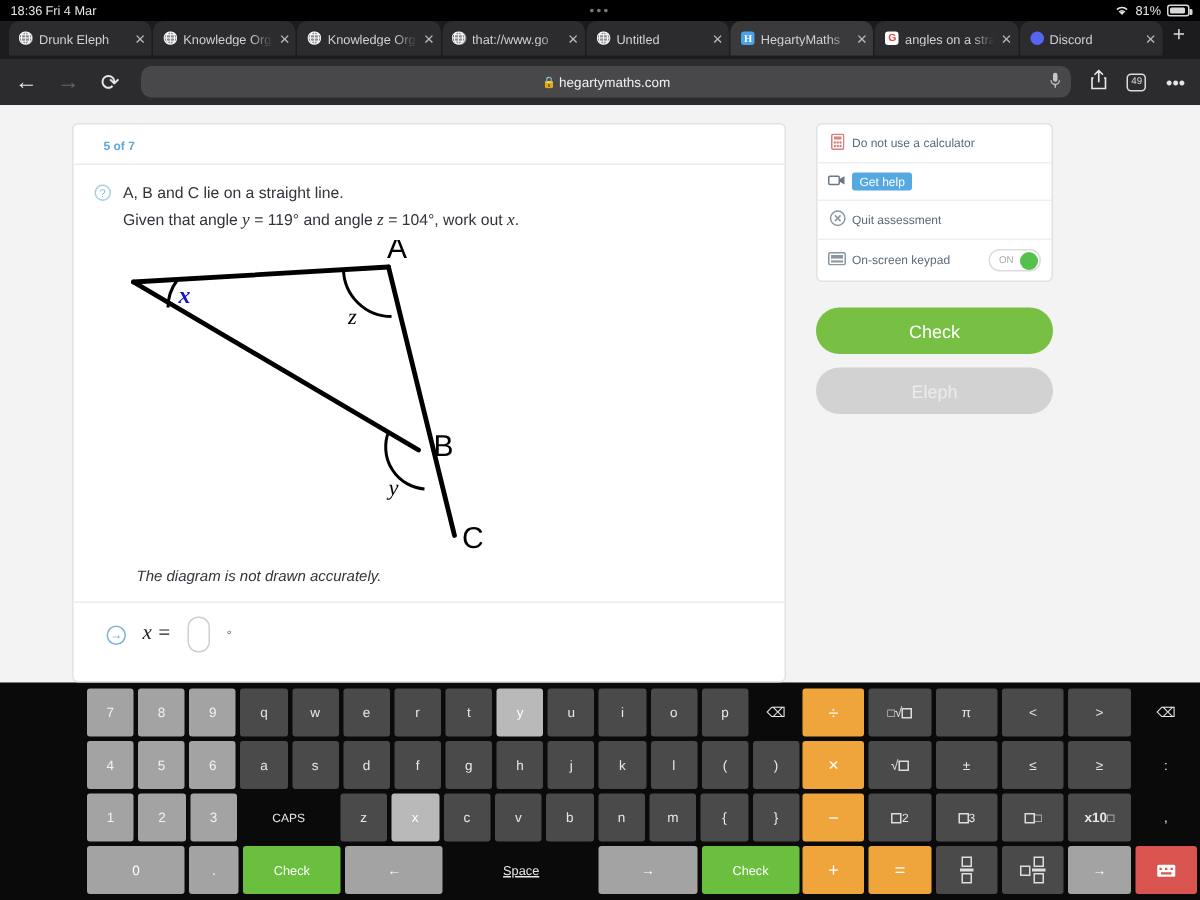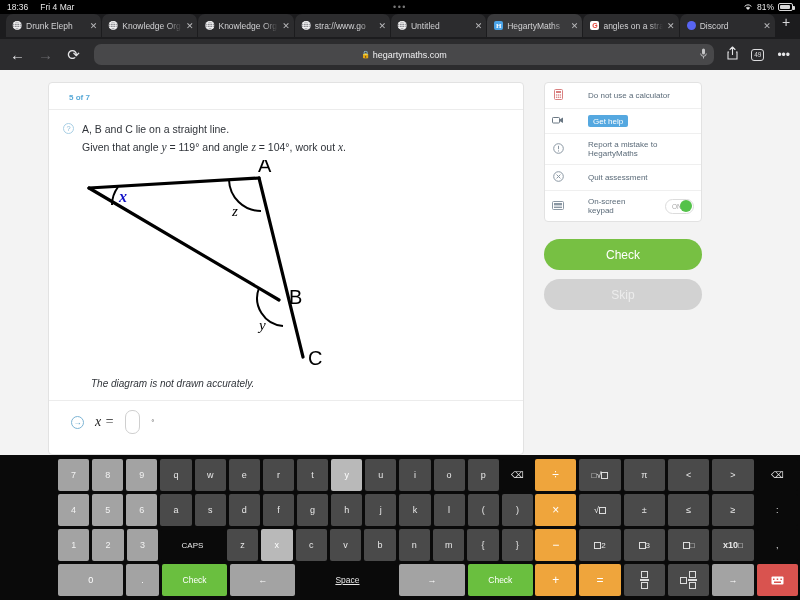--- a/index.html
+++ b/index.html
@@ -10,21 +10,21 @@
     font-family: "Liberation Sans", sans-serif;
   }
 
   
   .statusbar {
     height: 14px; width: 100%;
     background: #000; color: #e8e8e8;
     display: flex; align-items: center;
     font-size: 8.5px; position: relative;
   }
-  .sb-left { display:flex; align-items:center; gap:12px; padding-left:7px; }
+  .sb-left { display:flex; align-items:center; gap:2px; padding-left:7px; }
   .sb-dots {
     position:absolute; left:50%; transform:translateX(-50%);
     letter-spacing:1.5px; font-size:9px; color:#777; line-height:6px;
   }
   .sb-right {
     margin-left:auto; display:flex; align-items:center;
     gap:4px; padding-right:7px;
   }
   .batt {
     width:15px; height:7.5px; border:1px solid #d8d8d8;
@@ -121,21 +121,21 @@
   .eq { font-family:"Liberation Serif",serif; font-style:italic; font-size:14px; color:#222; }
   .ansbox {
     width:15px;height:24px;border:1px solid #cfcfcf;border-radius:7px;background:#fff;
   }
   .deg { font-size:8px; color:#555; }
 
   
   .side { margin-left:20px; width:158px; }
   .optcard { background:#fff; border:1px solid #e2e2e2; border-radius:4px; overflow:hidden; }
   .opt {
-    display:flex; align-items:center; gap:24px;
+    display:flex; align-items:center; gap:4px;
     padding:6px 7px; border-bottom:1px solid #efefef;
     font-size:8px; color:#5a6a78; min-height:22px;
   }
   .opt:last-child{ border-bottom:none; }
   .opt .oi { width:12px; text-align:center; flex:0 0 auto; font-size:9px; color:#8a97a3; }
   .gethelp { background:#55a8e0; color:#fff; border-radius:2px; padding:1.5px 5px; font-size:8px; }
   .toggle {
     margin-left:auto; width:35px;height:15px;border-radius:9px;
     background:#fff; border:1px solid #dcdcdc;
     display:flex;align-items:center; padding:1px; position:relative;
@@ -210,21 +210,21 @@
     <span class="tlabel">Knowledge Org</span>
     <span class="tclose">✕</span>
   </div>
   <div class="tab">
     <span class="favicon fv-globe"></span>
     <span class="tlabel">Knowledge Org</span>
     <span class="tclose">✕</span>
   </div>
   <div class="tab">
     <span class="favicon fv-globe"></span>
-    <span class="tlabel">stra://www.go</span>
+    <span class="tlabel">that://www.go</span>
     <span class="tclose">✕</span>
   </div>
   <div class="tab">
     <span class="favicon fv-globe"></span>
     <span class="tlabel">Untitled</span>
     <span class="tclose">✕</span>
   </div>
   <div class="tab active">
     <span class="favicon fv-h">H</span>
     <span class="tlabel">HegartyMaths</span>
@@ -342,30 +342,20 @@
             <rect x="0.5" y="1.5" width="7" height="5.5" rx="0.8" stroke="#6b7884" fill="none"></rect>
             <path d="M8 3.2 L11 1.5 L11 7 L8 5.3 Z" fill="#6b7884"></path>
           </svg>
         </span>
         <span class="gethelp">Get help</span>
       </div>
       <div class="opt">
         <span class="oi">
           <svg width="11" height="11" viewBox="0 0 11 11">
             <circle cx="5.5" cy="5.5" r="4.8" stroke="#8a97a3" fill="none"></circle>
-            <line x1="5.5" y1="2.8" x2="5.5" y2="6.2" stroke="#8a97a3" stroke-width="1"></line>
-            <circle cx="5.5" cy="7.9" r="0.6" fill="#8a97a3"></circle>
-          </svg>
-        </span>
-        <span>Report a mistake to HegartyMaths</span>
-      </div>
-      <div class="opt">
-        <span class="oi">
-          <svg width="11" height="11" viewBox="0 0 11 11">
-            <circle cx="5.5" cy="5.5" r="4.8" stroke="#8a97a3" fill="none"></circle>
             <line x1="3.6" y1="3.6" x2="7.4" y2="7.4" stroke="#8a97a3" stroke-width="1"></line>
             <line x1="7.4" y1="3.6" x2="3.6" y2="7.4" stroke="#8a97a3" stroke-width="1"></line>
           </svg>
         </span>
         <span>Quit assessment</span>
       </div>
       <div class="opt">
         <span class="oi">
           <svg width="12" height="9" viewBox="0 0 12 9">
             <rect x="0.5" y="0.5" width="11" height="8" rx="1" stroke="#8a97a3" fill="none"></rect>
@@ -375,21 +365,21 @@
         </span>
         <span>On-screen keypad</span>
         <span class="toggle">
           <span>ON</span>
           <span class="knob"></span>
         </span>
       </div>
     </div>
 
     <div class="bigbtn btn-check">Check</div>
-    <div class="bigbtn btn-skip">Skip</div>
+    <div class="bigbtn btn-skip">Eleph</div>
   </div>
 </div>
 
 <div class="kb">
   <div class="kbleft" id="kb-left">
       <div class="krow">
         <div class="key k-num">7</div>
         <div class="key k-num">8</div>
         <div class="key k-num">9</div>
         <div class="key k-lit">q</div>

